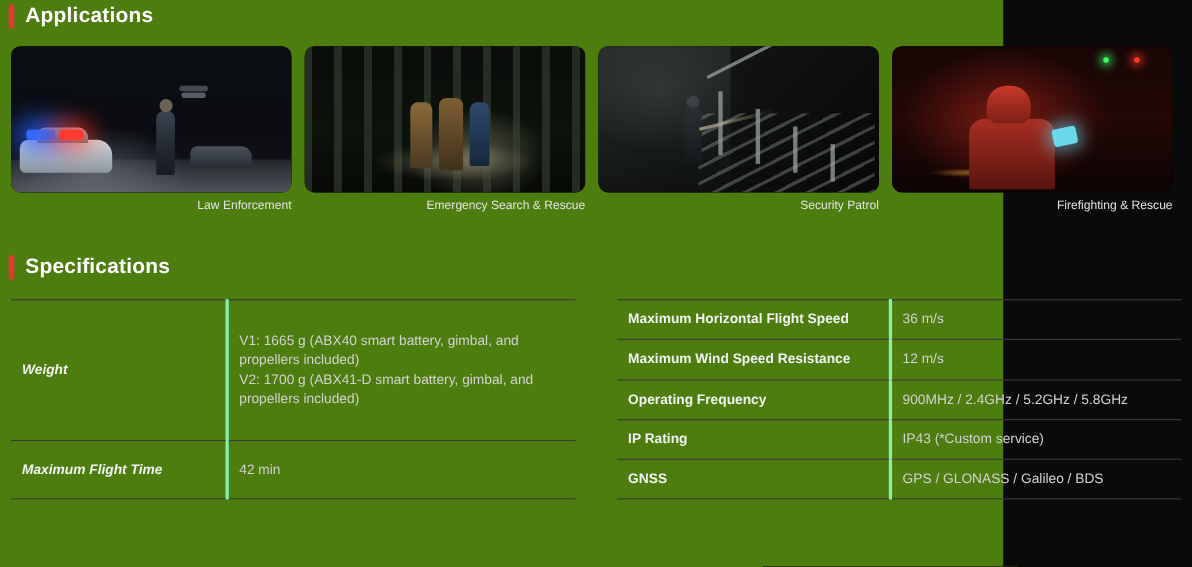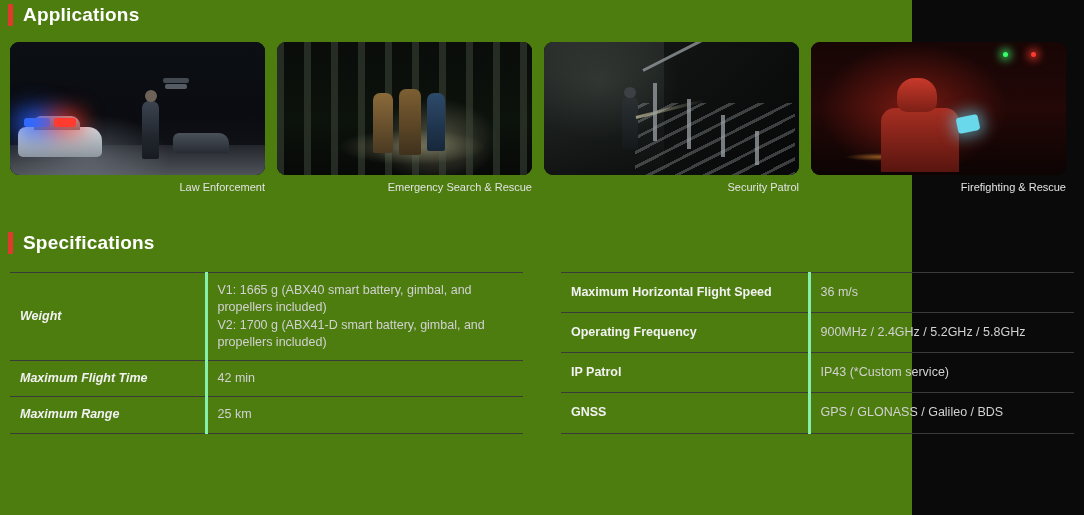--- a/index.html
+++ b/index.html
@@ -282,39 +282,39 @@
         <tbody>
           <tr>
             <td class="key">Weight</td>
             <td class="val nowrap-lines">V1: 1665 g (ABX40 smart battery, gimbal, and propellers included)
 V2: 1700 g (ABX41-D smart battery, gimbal, and propellers included)</td>
           </tr>
           <tr>
             <td class="key">Maximum Flight Time</td>
             <td class="val">42 min</td>
           </tr>
-          <tr>
-            <td class="key">Maximum Range</td>
-            <td class="val">25 km</td>
-          </tr>
         </tbody>
       </table>
 
       <table class="spec right-table">
         <tbody>
           <tr>
             <td class="key">Maximum Horizontal Flight Speed</td>
             <td class="val">36 m/s</td>
           </tr>
           <tr>
+            <td class="key">Maximum Wind Speed Resistance</td>
+            <td class="val">12 m/s</td>
+          </tr>
+          <tr>
             <td class="key">Operating Frequency</td>
             <td class="val">900MHz / 2.4GHz / 5.2GHz / 5.8GHz</td>
           </tr>
           <tr>
-            <td class="key">IP Patrol</td>
+            <td class="key">IP Rating</td>
             <td class="val">IP43 (*Custom service)</td>
           </tr>
           <tr>
             <td class="key">GNSS</td>
             <td class="val">GPS / GLONASS / Galileo / BDS</td>
           </tr>
         </tbody>
       </table>
 
     </div>

